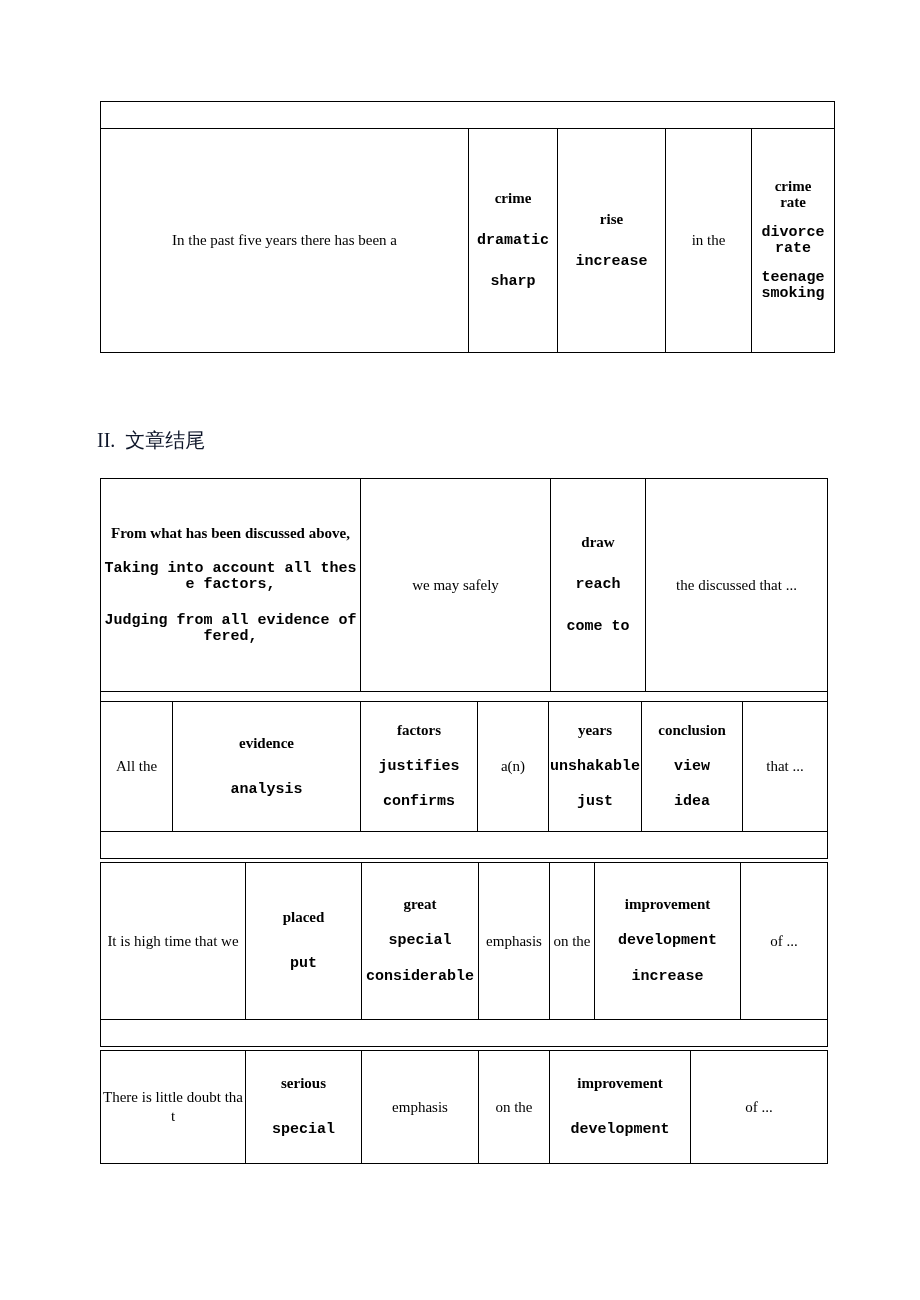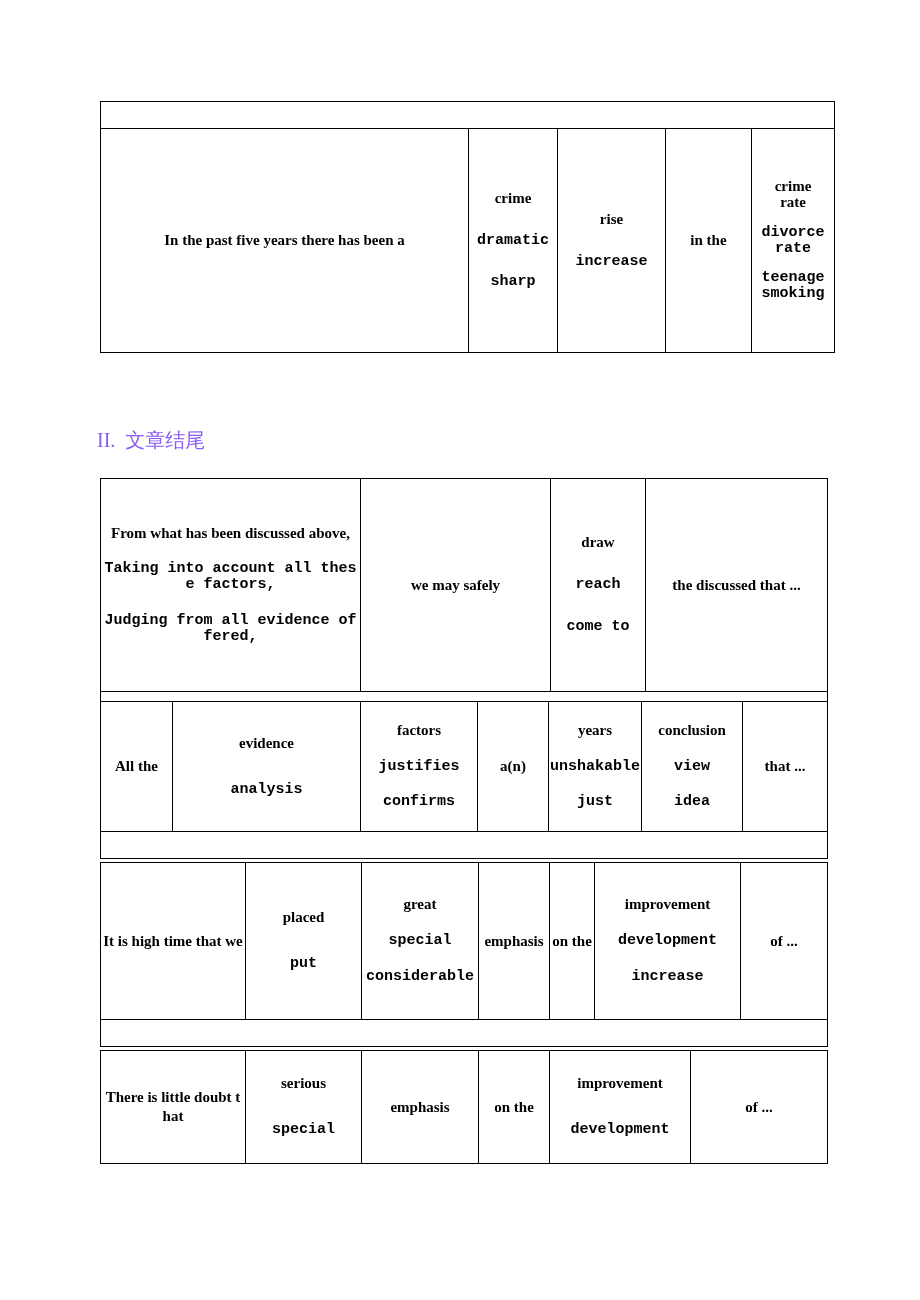--- a/index.html
+++ b/index.html
@@ -75,34 +75,34 @@
     display: block;
     height: 26px;
   }
   .gap.sm { height: 20px; }
   .gap.xs { height: 14px; }
   .gap.lg { height: 30px; }
 
   
   .lead {
     font-family: "Liberation Serif", "DejaVu Serif", serif;
-    font-weight: bold;
+    font-weight: normal;
     font-size: 15px;
     line-height: 1.25;
     display: block;
     padding: 2px 1px;
   }
 
   
   .heading {
     position: absolute;
     font-family: "Liberation Serif", "DejaVu Serif", serif;
     font-size: 20px;
     font-weight: normal;
-    color: #8b5cf6;
+    color: #0f172a;
     white-space: pre;
     letter-spacing: 0px;
   }
 
   
   #t1 { left: 100px; top: 101px; width: 734px; }
   #t2 { left: 100px; top: 478px; width: 727px; padding-left: 40px; }
   #t3 { left: 100px; top: 701px; width: 727px; }
   #t4 { left: 100px; top: 862px; width: 727px; }
   #t5 { left: 100px; top: 1050px; width: 727px; }

